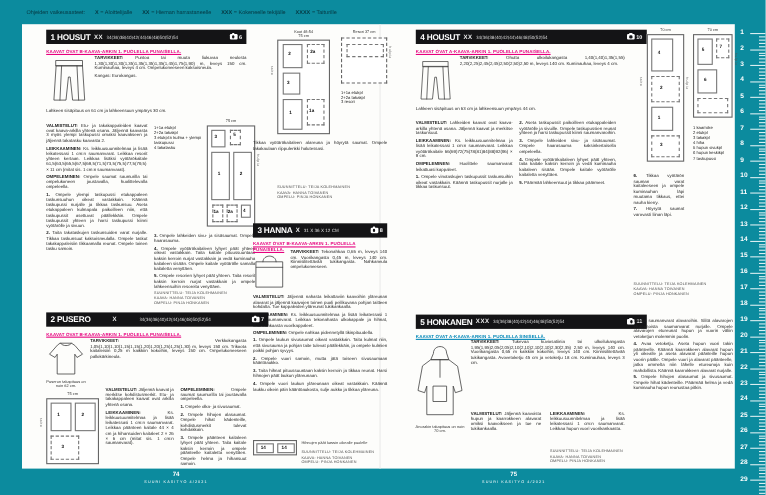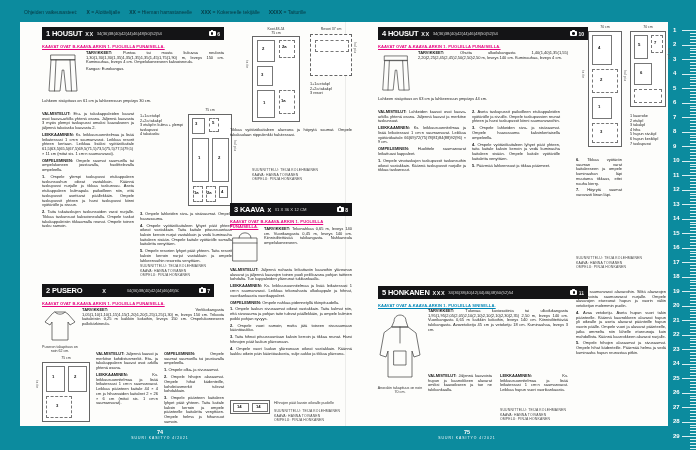--- a/index.html
+++ b/index.html
@@ -361,21 +361,21 @@
 <div class="colbox" style="left:230px;top:128px;width:122px;">
     <p class="bp">Tikkaa vyötärökaitaleen alareuna ja höyrytä saumat. Ompele takakaulaan riippulenkki halutessasi.</p>
   </div>
 <div class="colbox credits" style="left:252px;top:168px;width:100px;">
     <div class="lline">SUUNNITTELU: TEIJA KOLEHMAINEN</div>
     <div class="lline">KAAVA: HANNA TOIVANEN</div>
     <div class="lline">OMPELU: PINJA HONKANEN</div>
   </div>
 
 <div class="bar" style="left:230px;top:203px;width:122px;">
-  <span class="t"><span>3</span>&nbsp;<span>KAAVA</span></span>
+  <span class="t"><span>3</span>&nbsp;<span>HANNA</span></span>
   <span class="d">X</span>
   <span class="s">31 X 36 X 12 CM</span>
   <span class="cam">
       <span class="cam-body"></span>
       <span class="cam-num">8</span>
     </span>
 </div>
 <div class="kaava red" style="left:230px;top:219px;width:122px;">KAAVAT OVAT B-KAAVA-ARKIN 1. PUOLELLA PUNAISELLA.</div>
 
 <svg class="sketch" style="left:230px;top:228px;" width="30" height="36" viewBox="0 0 30 36">
@@ -403,21 +403,21 @@
   <span class="pnum" style="left:6px;top:3px;">14</span>
   <span class="pnum" style="left:25px;top:3px;">14</span>
 </div>
 <div class="cap" style="left:274px;top:401px;width:78px;text-align:left;">Hihnojen päät kassin oikealle puolelle</div>
 <div class="colbox credits" style="left:274px;top:409px;width:78px;">
     <div class="lline">SUUNNITTELU: TEIJA KOLEHMAINEN</div>
     <div class="lline">KAAVA: HANNA TOIVANEN</div>
     <div class="lline">OMPELU: PINJA HONKANEN</div>
   </div>
 
-<div class="bar" style="left:42px;top:284px;width:172px;gap:20px;">
+<div class="bar" style="left:42px;top:284px;width:202px;gap:20px;">
   <span class="t"><span>2</span>&nbsp;<span>PUSERO</span></span>
   <span class="d">X</span>
   <span class="s">34(36)38(40)42(44)46(48)50(52)54</span>
   <span class="cam">
       <span class="cam-body"></span>
       <span class="cam-num">7</span>
     </span>
 </div>
 <div class="kaava red" style="left:42px;top:301px;width:182px;">KAAVAT OVAT B-KAAVA-ARKIN 1. PUOLELLA PUNAISELLA.</div>
 

